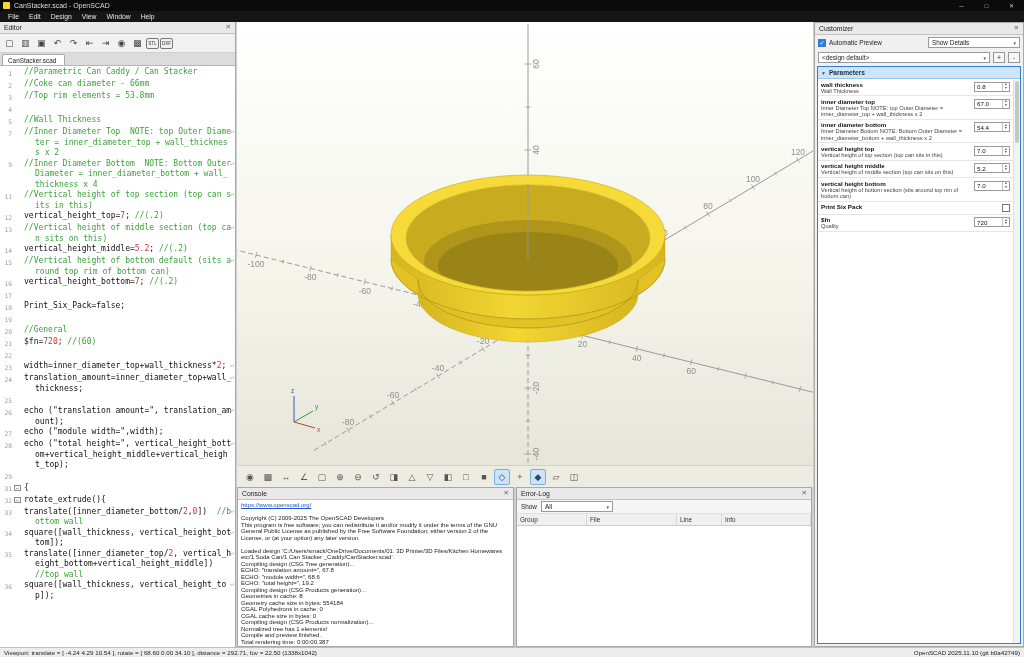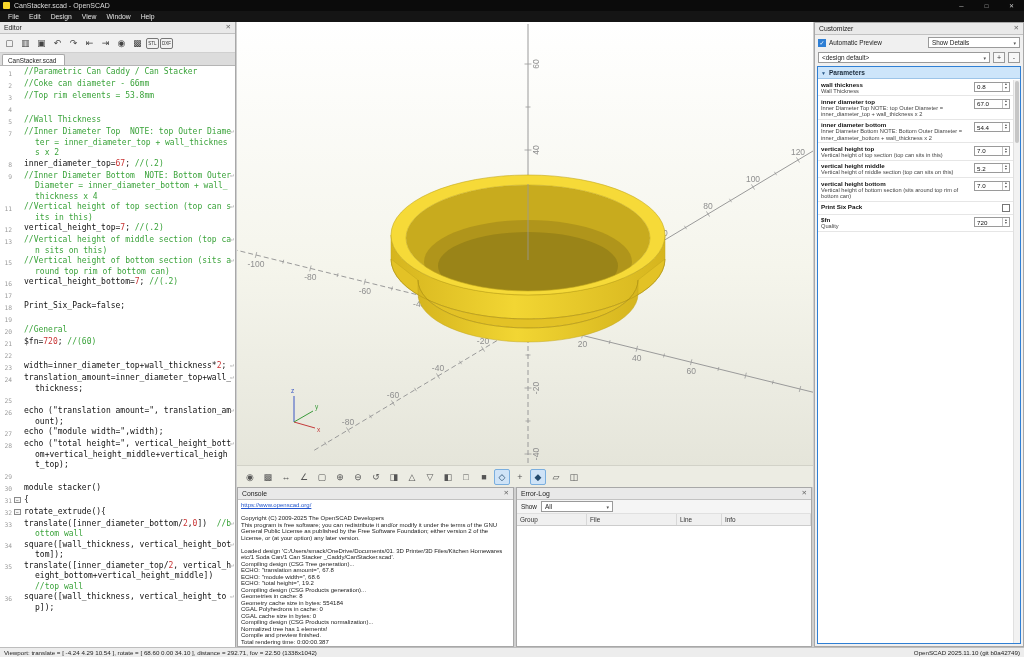--- a/index.html
+++ b/index.html
@@ -183,25 +183,20 @@
         <span class="cl-fold"></span>
         <span class="cl-content"><span class="tk-c">//Wall Thickness</span></span>
       </div>
       <div class="cl">
         <span class="cl-gutter">7</span>
         <span class="cl-fold"></span>
         <span class="cl-content"><span class="tk-c">//Inner Diameter Top  NOTE: top Outer Diameter = inner_diameter_top + wall_thickness x 2</span></span>
         <span class="wrapmark">↵</span>
       </div>
       <div class="cl">
-        <span class="cl-gutter">8</span>
-        <span class="cl-fold"></span>
-        <span class="cl-content"><span class="tk-p">inner_diameter_top=</span><span class="tk-n">67</span><span class="tk-p">; </span><span class="tk-c">//(.2)</span></span>
-      </div>
-      <div class="cl">
         <span class="cl-gutter">9</span>
         <span class="cl-fold"></span>
         <span class="cl-content"><span class="tk-c">//Inner Diameter Bottom  NOTE: Bottom Outer Diameter = inner_diameter_bottom + wall_thickness x 4</span></span>
         <span class="wrapmark">↵</span>
       </div>
       <div class="cl">
         <span class="cl-gutter">11</span>
         <span class="cl-fold"></span>
         <span class="cl-content"><span class="tk-c">//Vertical height of top section (top can sits in this)</span></span>
         <span class="wrapmark">↵</span>
@@ -211,23 +206,28 @@
         <span class="cl-fold"></span>
         <span class="cl-content"><span class="tk-p">vertical_height_top=</span><span class="tk-n">7</span><span class="tk-p">; </span><span class="tk-c">//(.2)</span></span>
       </div>
       <div class="cl">
         <span class="cl-gutter">13</span>
         <span class="cl-fold"></span>
         <span class="cl-content"><span class="tk-c">//Vertical height of middle section (top can sits on this)</span></span>
         <span class="wrapmark">↵</span>
       </div>
       <div class="cl">
+        <span class="cl-gutter">14</span>
+        <span class="cl-fold"></span>
+        <span class="cl-content"><span class="tk-p">vertical_height_middle=</span><span class="tk-n">5.2</span><span class="tk-p">; </span><span class="tk-c">//(.2)</span></span>
+      </div>
+      <div class="cl">
         <span class="cl-gutter">15</span>
         <span class="cl-fold"></span>
-        <span class="cl-content"><span class="tk-c">//Vertical height of bottom section (sits around top rim of bottom can)</span></span>
+        <span class="cl-content"><span class="tk-c">//Vertical height of bottom default (sits around top rim of bottom can)</span></span>
         <span class="wrapmark">↵</span>
       </div>
       <div class="cl">
         <span class="cl-gutter">16</span>
         <span class="cl-fold"></span>
         <span class="cl-content"><span class="tk-p">vertical_height_bottom=</span><span class="tk-n">7</span><span class="tk-p">; </span><span class="tk-c">//(.2)</span></span>
       </div>
       <div class="cl">
         <span class="cl-gutter">17</span>
         <span class="cl-fold"></span>
@@ -289,25 +289,20 @@
       <div class="cl">
         <span class="cl-gutter">28</span>
         <span class="cl-fold"></span>
         <span class="cl-content"><span class="tk-p">echo ("total height=", vertical_height_bottom+vertical_height_middle+vertical_height_top);</span></span>
         <span class="wrapmark">↵</span>
       </div>
       <div class="cl">
         <span class="cl-gutter">29</span>
         <span class="cl-fold"></span>
         <span class="cl-content">&nbsp;</span>
-      </div>
-      <div class="cl">
-        <span class="cl-gutter">30</span>
-        <span class="cl-fold"></span>
-        <span class="cl-content"><span class="tk-p">module stacker()</span></span>
       </div>
       <div class="cl">
         <span class="cl-gutter">31</span>
         <span class="cl-fold">
           <span class="fold-box">−</span>
         </span>
         <span class="cl-content"><span class="tk-p">{</span></span>
       </div>
       <div class="cl">
         <span class="cl-gutter">32</span>

